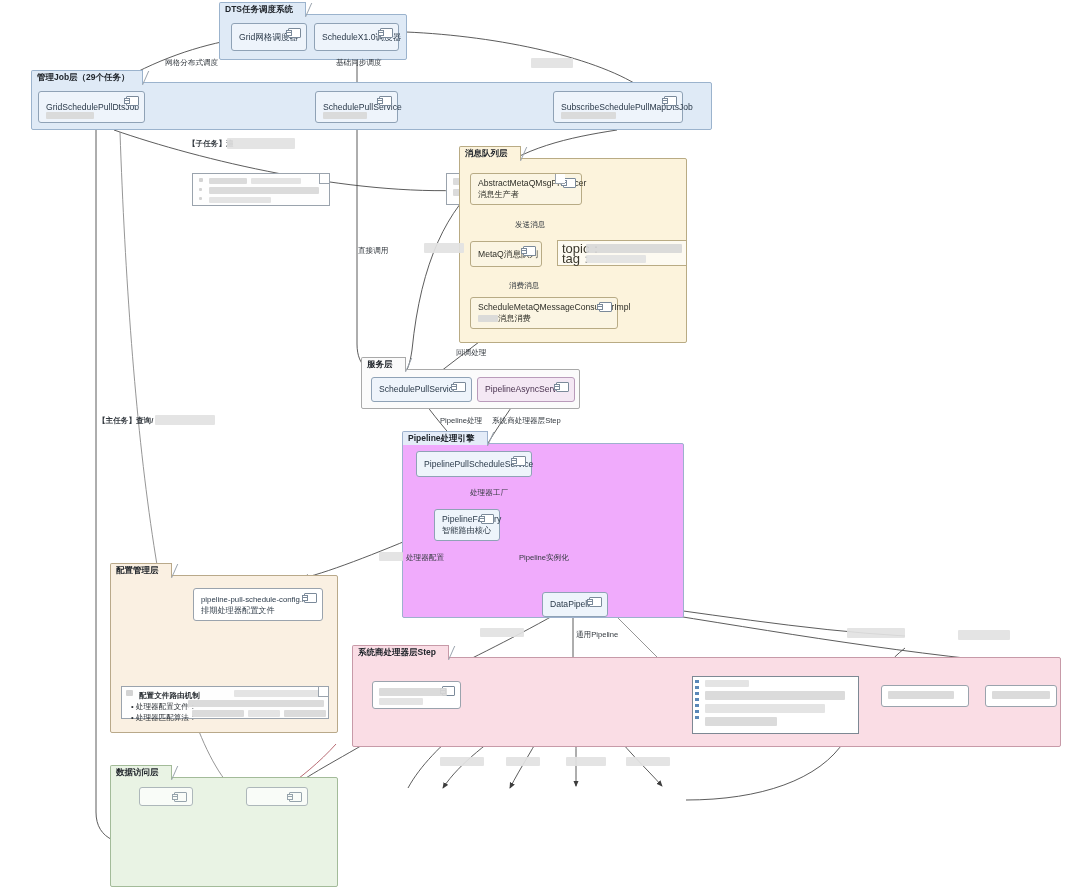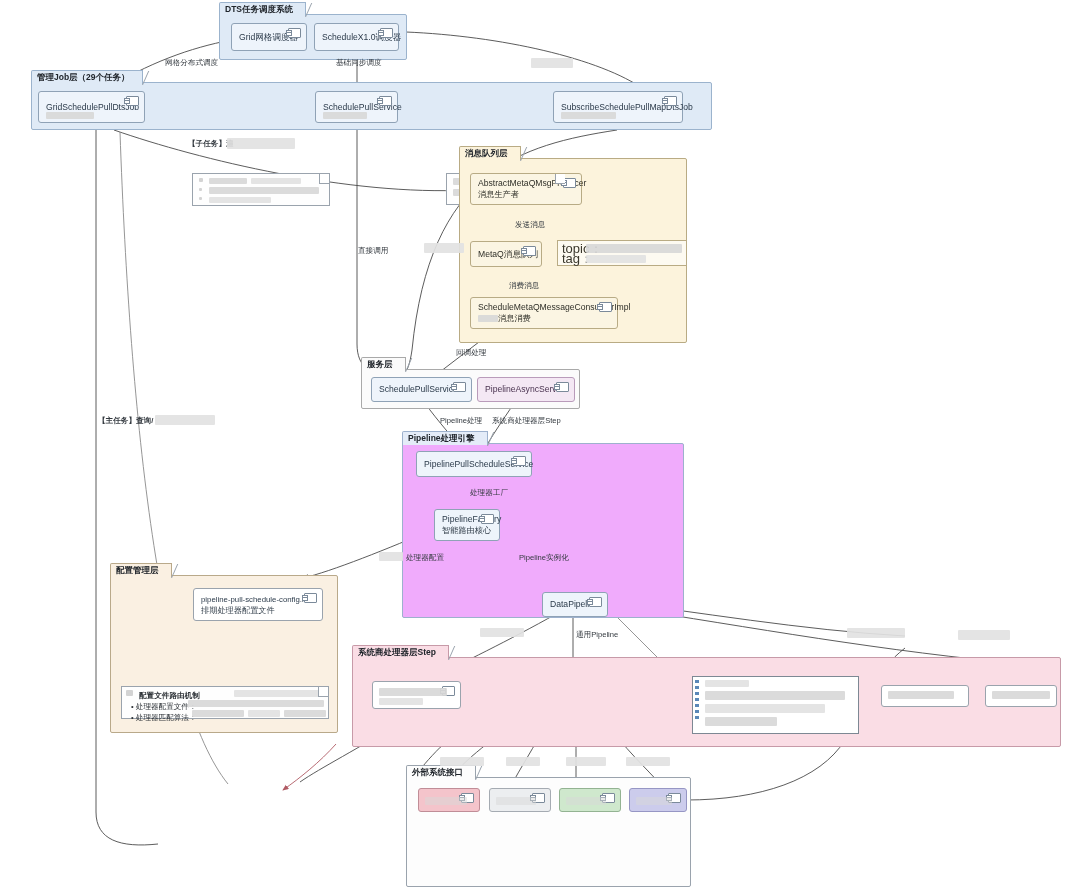--- a/index.html
+++ b/index.html
@@ -396,42 +396,33 @@
     </div>
     <div class="cmp cmp-white" style="left:632px; top:27px; width:72px; height:22px;">
       <span class="blur" style="left:6px; top:5px; width:58px; height:8px;"></span>
     </div>
   </div>
 
   <span class="blur l" style="left:847px; top:628px; width:58px; height:10px;"></span>
   <span class="blur l" style="left:958px; top:630px; width:52px; height:10px;"></span>
   <span class="blur l" style="left:480px; top:628px; width:44px; height:9px;"></span>
 
-
-  <div class="pkg pkg-white" style="left:406px; top:777px; width:285px; height:110px;">
-    <div class="pkg-tab">外部系统接口</div>
-
-    <div class="cmp cmp-red" style="left:11px; top:10px; width:62px; height:24px;">
-      <span class="cmp-icon"></span>
-      <span class="blur" style="left:6px; top:8px; width:42px; height:8px; opacity:.5;"></span>
-    </div>
-    <div class="cmp cmp-grey" style="left:82px; top:10px; width:62px; height:24px;">
-      <span class="cmp-icon"></span>
-      <span class="blur" style="left:6px; top:8px; width:40px; height:8px; opacity:.5;"></span>
-    </div>
-    <div class="cmp cmp-green" style="left:152px; top:10px; width:62px; height:24px;">
-      <span class="cmp-icon"></span>
-      <span class="blur" style="left:6px; top:8px; width:40px; height:8px; opacity:.5;"></span>
-    </div>
-    <div class="cmp cmp-purple" style="left:222px; top:10px; width:58px; height:24px;">
-      <span class="cmp-icon"></span>
-      <span class="blur" style="left:6px; top:8px; width:36px; height:8px; opacity:.5;"></span>
-    </div>
-
-  </div>
+  <div class="pkg pkg-green" style="left:110px; top:777px; width:228px; height:110px;">
+    <div class="pkg-tab">数据访问层</div>
+
+    <div class="cmp cmp-white" style="left:28px; top:9px; width:54px; height:19px; opacity:.75;">
+      <span class="cmp-icon"></span>
+    </div>
+
+    <div class="cmp cmp-white" style="left:135px; top:9px; width:62px; height:19px; opacity:.75;">
+      <span class="cmp-icon"></span>
+    </div>
+
+  </div>
+
 
   <span class="lab" style="left:165px; top:58px;">网格分布式调度</span>
   <span class="lab" style="left:336px; top:58px;">基础同步调度</span>
   <span class="lab b" style="left:188px; top:139px;">【子任务】遍</span>
   <span class="blur l" style="left:227px; top:138px; width:68px; height:11px;"></span>
 
   <span class="lab b" style="left:98px; top:416px;">【主任务】查询/</span>
   <span class="blur l" style="left:155px; top:415px; width:60px; height:10px;"></span>
 
   <span class="lab" style="left:358px; top:246px;">直接调用</span>

